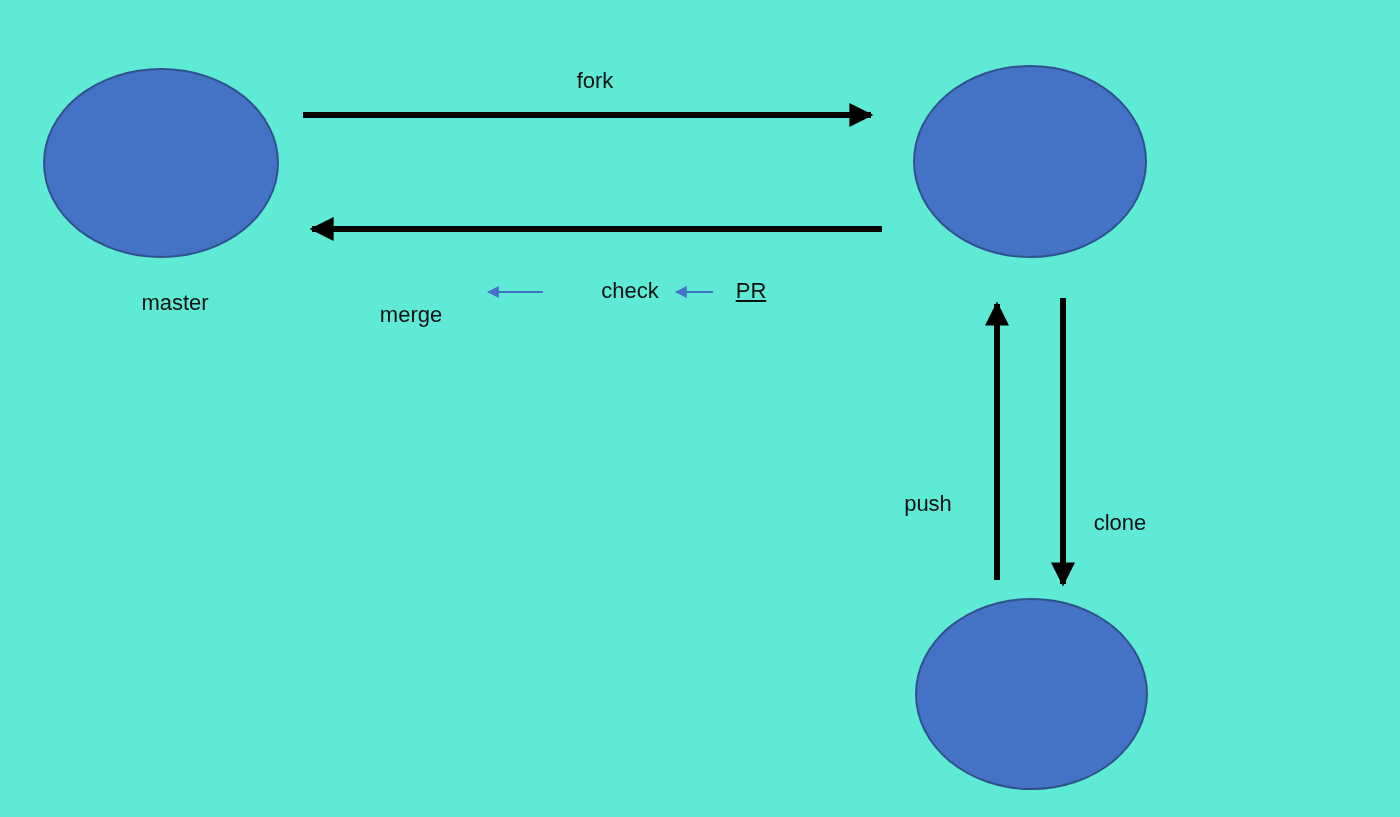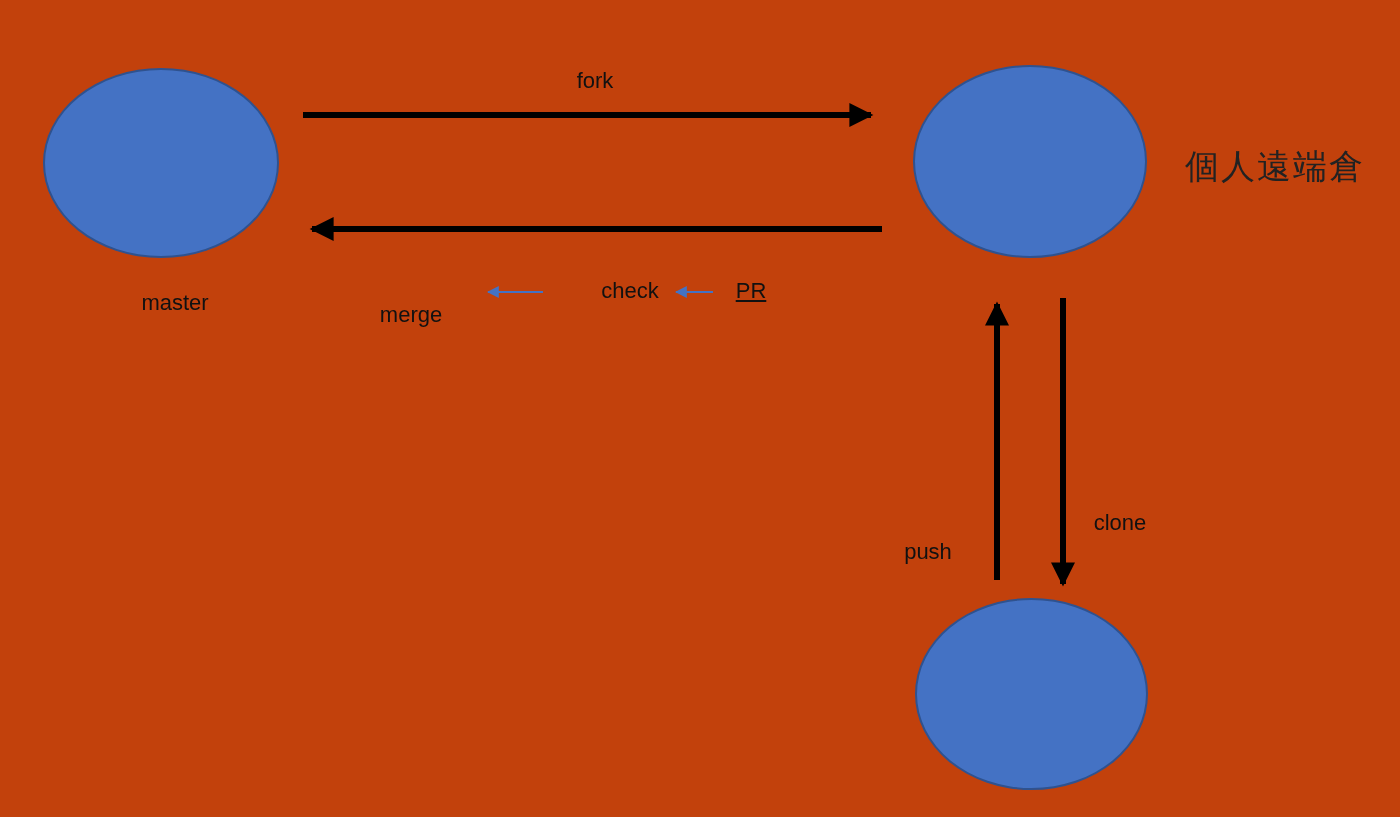--- a/index.html
+++ b/index.html
@@ -4,21 +4,21 @@
 <style>
   html, body {
     margin: 0;
     padding: 0;
     background: #ffffff;
   }
   .stage {
     position: relative;
     width: 1400px;
     height: 817px;
-    background: #c2410c;
+    background: #5eead4;
     overflow: hidden;
     font-family: "Liberation Sans", "DejaVu Sans", sans-serif;
     color: #111111;
   }
   .connector-layer {
     position: absolute;
     left: 0;
     top: 0;
     width: 1400px;
     height: 817px;
@@ -47,21 +47,21 @@
     color: #222222;
   }
   .lbl-fork   { left: 595px;  top: 81px;  }
   .lbl-master { left: 175px;  top: 295px; margin-top: 8px; }
   .lbl-shared-remote   { left: 194px;  top: 337px; }
   .lbl-personal-remote { left: 1275px; top: 167px; }
   .lbl-personal-local  { left: 1257px; top: 694px; }
   .lbl-merge  { left: 411px;  top: 291px; margin-top: 24px; }
   .lbl-check  { left: 630px;  top: 291px; }
   .lbl-pr     { left: 751px;  top: 291px; text-decoration: underline; }
-  .lbl-push   { left: 928px;  top: 552px; text-align: center; }
+  .lbl-push   { left: 928px;  top: 504px; text-align: center; }
   .lbl-clone  { left: 1120px; top: 523px; }
 </style>
 </head>
 <body>
 
 <div class="stage">
 
   <svg class="connector-layer" viewBox="0 0 1400 817" xmlns="http://www.w3.org/2000/svg">
     <defs>
       <marker id="head-black" viewBox="0 0 10 10" refX="9" refY="5" markerWidth="4.5" markerHeight="4" orient="auto">
@@ -87,21 +87,20 @@
 
   <div class="node node-shared-remote"></div>
   <div class="node node-personal-remote"></div>
   <div class="node node-personal-local"></div>
 
   <div class="lbl lbl-fork">fork</div>
 
   <div class="lbl lbl-master">master</div>
 
 
-  <div class="lbl lbl-cjk lbl-personal-remote">個人遠端倉</div>
 
 
   <div class="lbl lbl-merge">merge</div>
 
   <div class="lbl lbl-check">check</div>
 
   <div class="lbl lbl-pr">PR</div>
 
   <div class="lbl lbl-push">push</div>
 

